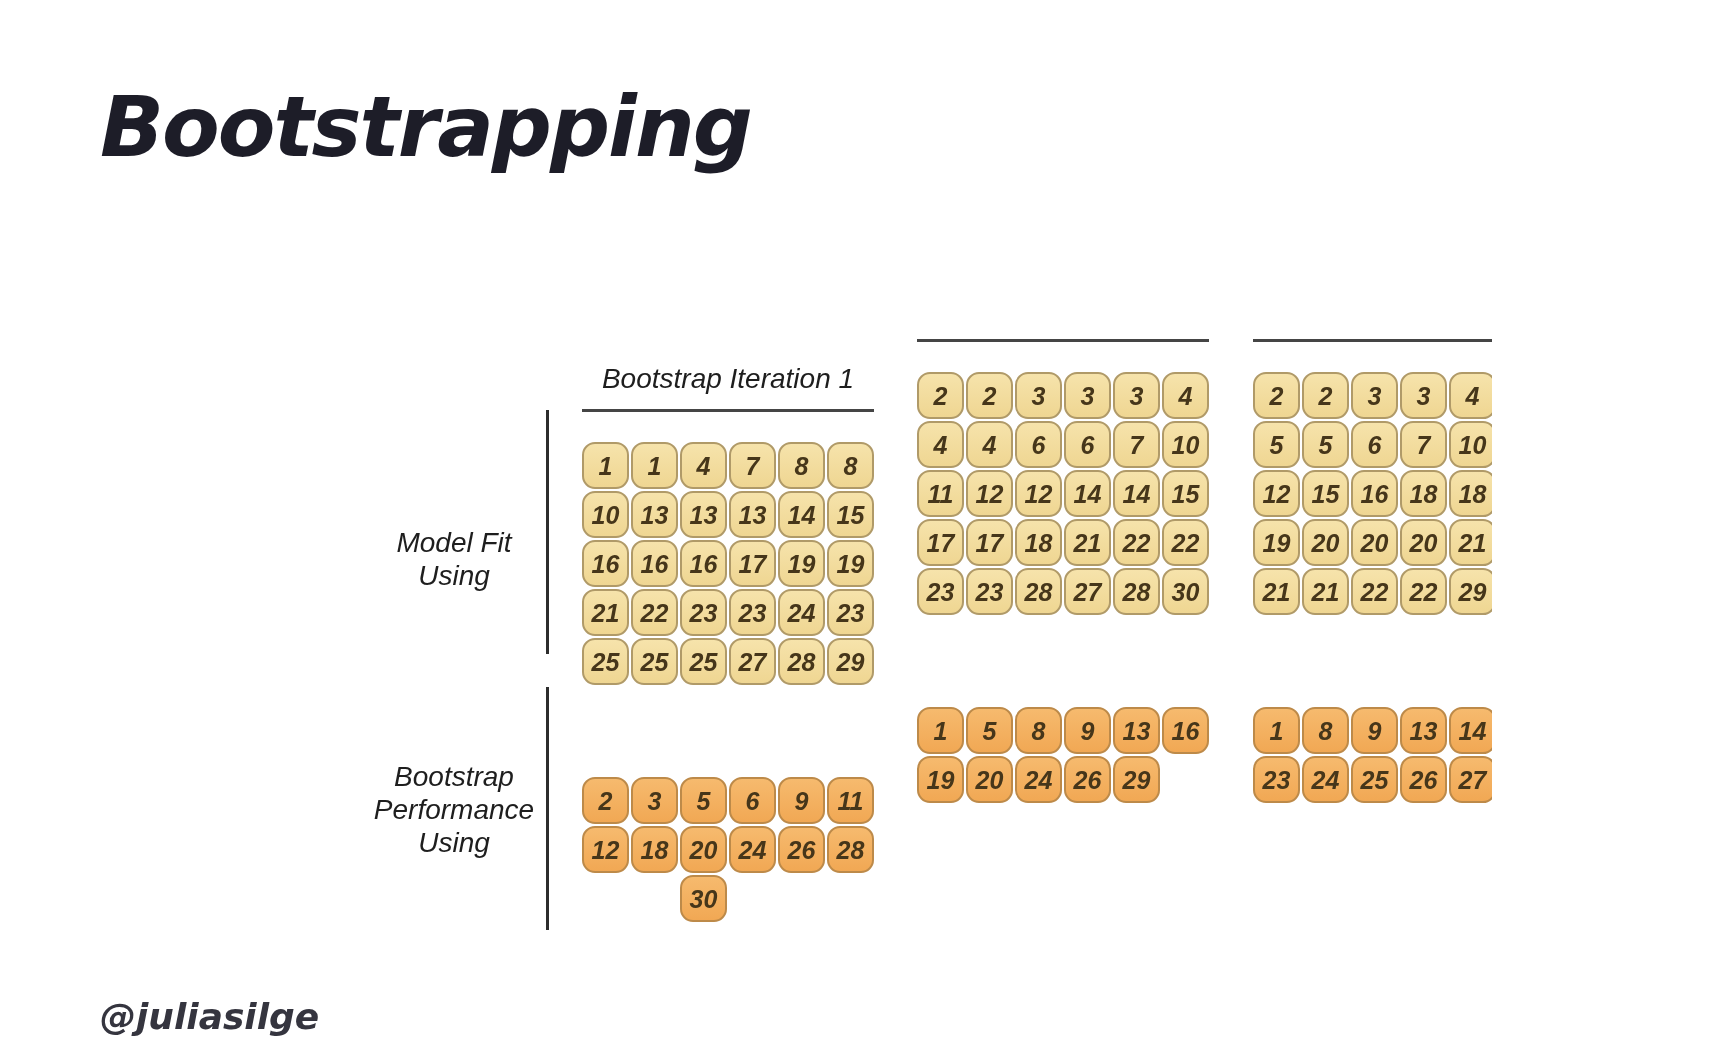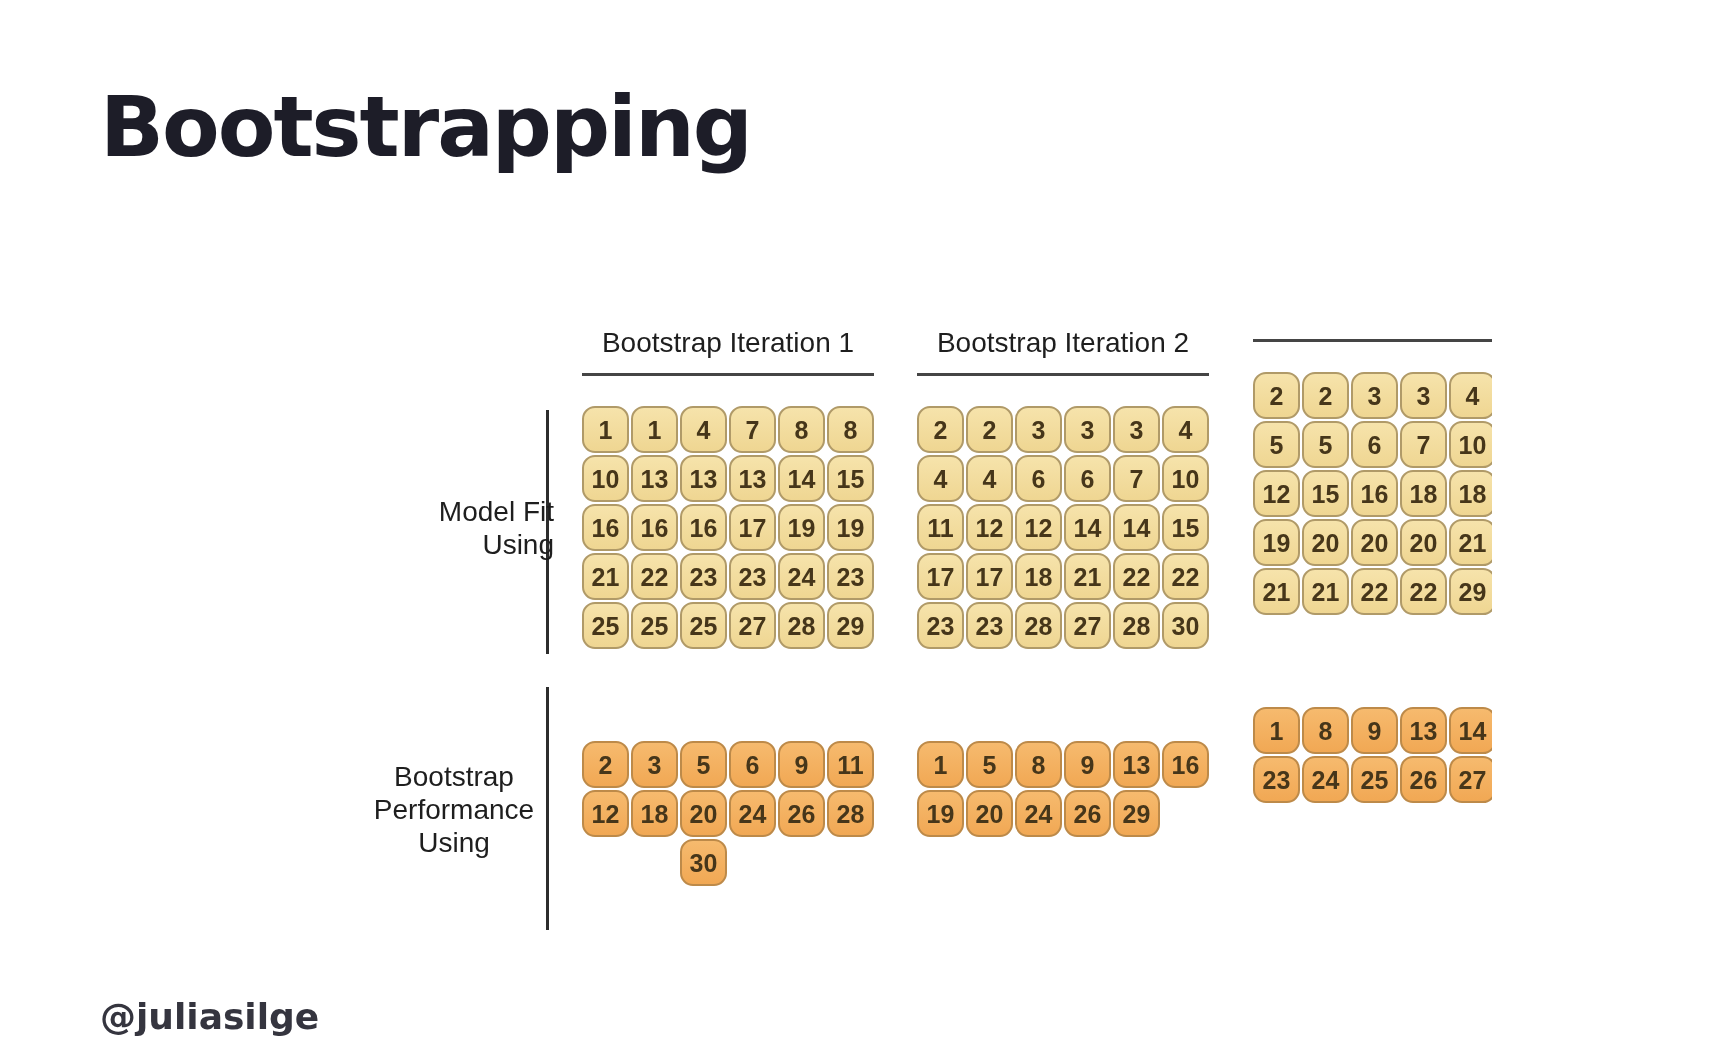--- a/index.html
+++ b/index.html
@@ -3,20 +3,21 @@
 <meta charset="utf-8">
 <style>
   html, body { margin: 0; padding: 0; background: #ffffff; }
   .slide {
     position: relative;
     width: 1492px;
     height: 1052px;
     background: var(--bg, #ffffff);
     font-family: "Liberation Sans", sans-serif;
     overflow: hidden;
+    font-style: italic;
   }
   .title {
     position: absolute;
     left: 100px;
     top: 78px;
     font-size: 84px;
     font-weight: 700;
     letter-spacing: -2px;
     color: var(--title-color, #1d1d28);
     font-family: "DejaVu Sans", sans-serif;
@@ -29,20 +30,21 @@
   .col-0 { left: 582px; }
   .col-1 { left: 917px; }
   .col-2 { left: 1253px; }
   .col-header {
     text-align: center;
     font-size: 28px;
     font-weight: 500;
     color: var(--header-color, #1e1e1e);
     line-height: 34px;
     white-space: nowrap;
+    margin-top: 36px;
   }
   .col-underline {
     margin-top: 13px;
     height: 3px;
     background: var(--underline-color, #454545);
   }
   .fit-grid { margin-top: 30px; }
   .estimate-grid { margin-top: 92px; }
   .tile-row { display: flex; gap: 2px; margin-bottom: 2px; }
   .tile {
@@ -77,21 +79,21 @@
   .bar-estimate { top: 687px; height: 243px; }
   .section-label {
     position: absolute;
     left: 354px;
     width: 200px;
     text-align: center;
     font-size: 28px;
     line-height: 33px;
     color: var(--header-color, #1e1e1e);
   }
-  .label-fit { top: 495px; text-align: right; }
+  .label-fit { top: 526px; }
   .label-estimate { top: 760px; }
   .footer {
     position: absolute;
     left: 100px;
     top: 996px;
     font-size: 36px;
     font-weight: 600;
     color: #35353f;
     font-family: "DejaVu Sans", sans-serif;
   }
@@ -184,21 +186,20 @@
           <div class="tile empty-tile"></div>
           <div class="tile est-tile">30</div>
           <div class="tile empty-tile"></div>
           <div class="tile empty-tile"></div>
           <div class="tile empty-tile"></div>
         </div>
       </div>
   </div>
 
   <div class="iter-col col-1">
-    <div class="col-header">Bootstrap Iteration 2</div>
     <div class="col-underline"></div>
     <div class="fit-grid">
         <div class="tile-row">
           <div class="tile fit-tile">2</div>
           <div class="tile fit-tile">2</div>
           <div class="tile fit-tile">3</div>
           <div class="tile fit-tile">3</div>
           <div class="tile fit-tile">3</div>
           <div class="tile fit-tile">4</div>
         </div>

